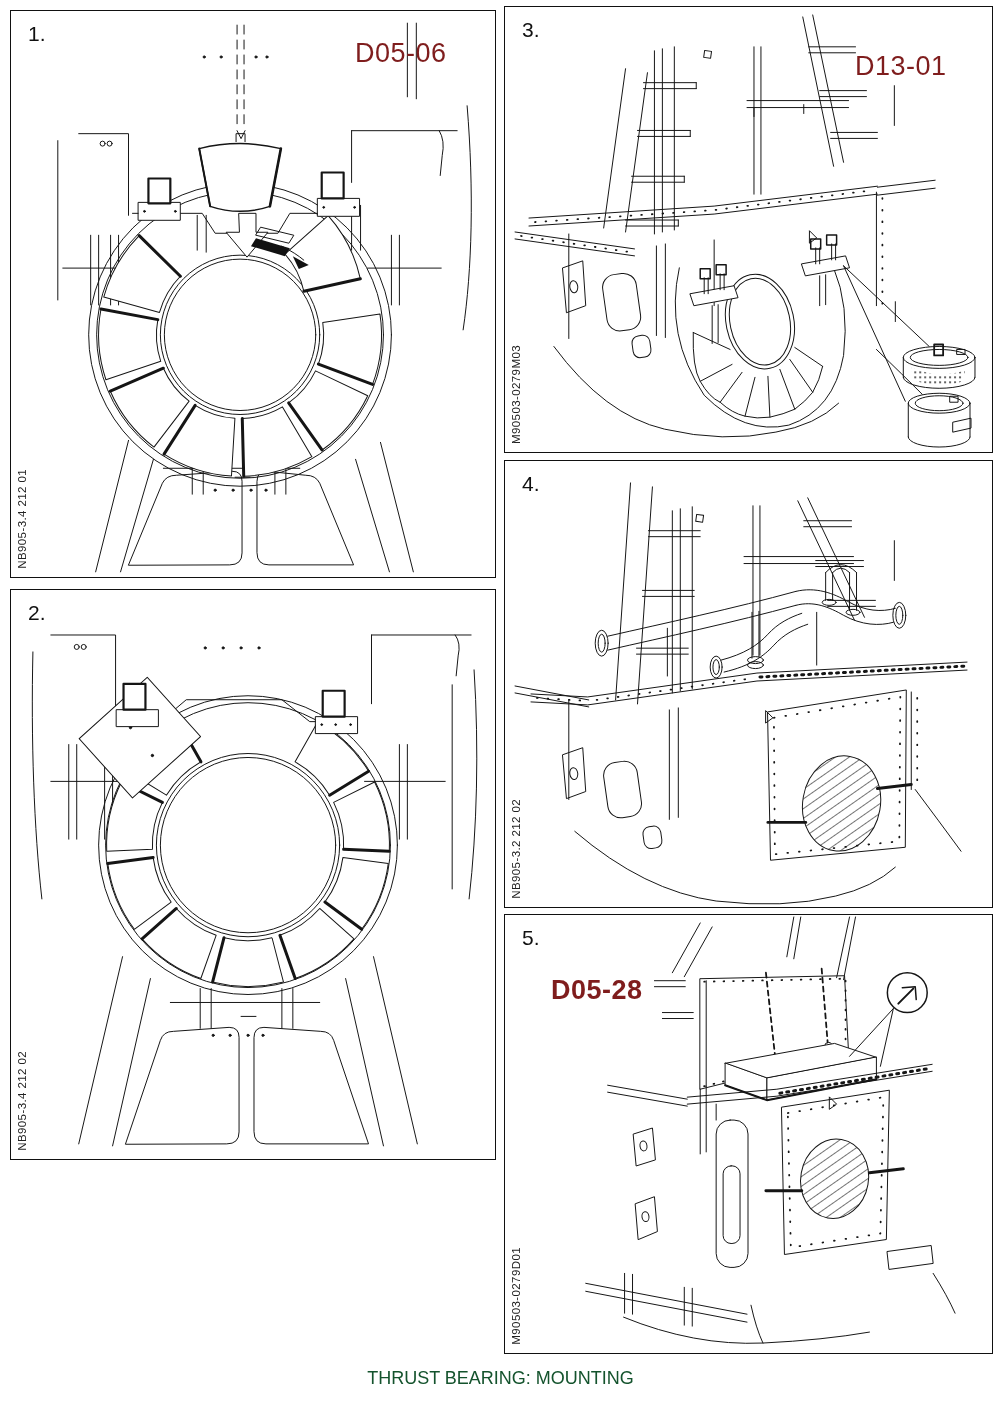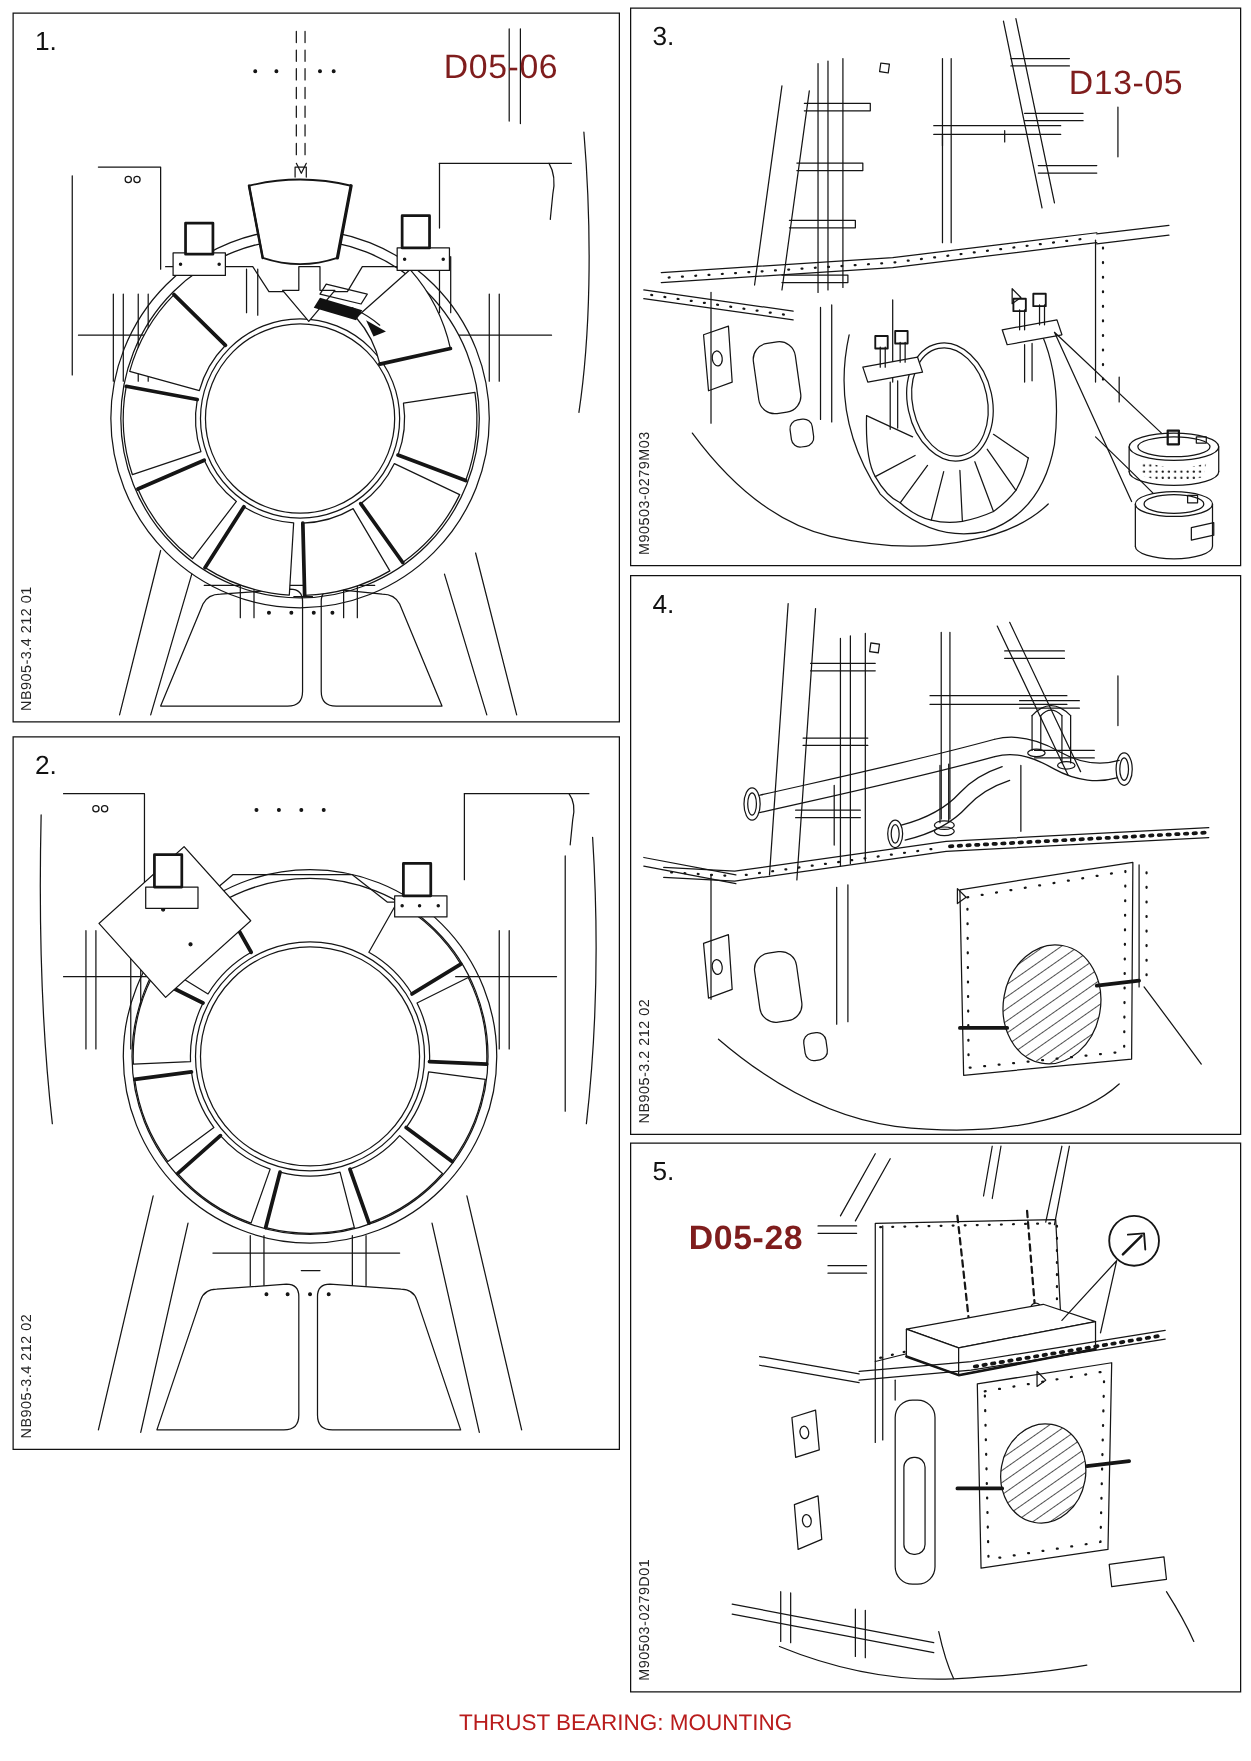--- a/index.html
+++ b/index.html
@@ -8,21 +8,21 @@
   .panel { position:absolute; border:1.6px solid #111; background:#fff; margin:0; box-sizing:border-box; }
   .draw { position:absolute; left:0; top:0; width:100%; height:100%; }
   .num { position:absolute; left:17px; top:11px; font-size:21px; color:#111; z-index:3; }
   .ref { position:absolute; font-size:27px; letter-spacing:0.5px; color:#7f1d1d; z-index:3; }
   .ref-p1 { left:344px; top:27px; }
   .ref-p3 { left:350px; top:44px; }
   .ref-p5 { left:46px; top:60px;font-weight:bold; }
   .code { position:absolute; left:5px; bottom:8px; font-size:11.5px; color:#222;
           writing-mode:vertical-rl; transform:rotate(180deg); letter-spacing:0.4px; z-index:3; }
   .caption { position:absolute; top:1368px; left:0; width:100%; text-align:center;
-             font-size:18px; box-sizing:border-box; color:#b91c1c; }
+             font-size:18px; box-sizing:border-box; color:#14532d; }
 </style>
 </head>
 <body>
 
 <div class="page">
 
   <figure class="panel" style="left:10px;top:10px;width:486px;height:568px">
     <span class="num">1.</span>
     <span class="ref ref-p1">D05-06</span>
     <span class="code">NB905-3.4 212 01</span>
@@ -203,21 +203,21 @@
       </g>
       <circle cx="195" cy="58" r="1.1" fill="#151515"></circle>
         <circle cx="213" cy="58" r="1.1" fill="#151515"></circle>
       <circle cx="231" cy="58" r="1.1" fill="#151515"></circle>
         <circle cx="249" cy="58" r="1.1" fill="#151515"></circle>
     </svg>
   </figure>
 
   <figure class="panel" style="left:504px;top:6px;width:489px;height:447px">
     <span class="num">3.</span>
-    <span class="ref ref-p3">D13-05</span>
+    <span class="ref ref-p3">D13-01</span>
     <span class="code">M90503-0279M03</span>
     <svg class="draw" viewBox="0 0 489 447" fill="none" stroke="#151515" stroke-width="1" stroke-linecap="round" stroke-linejoin="round">
       <defs>
         <pattern id="dotp3" width="5" height="5" patternUnits="userSpaceOnUse">
           <circle cx="2" cy="2" r="0.9" fill="#151515" stroke="none"></circle>
         </pattern>
       </defs>
       <rect x="200" y="44" width="7" height="7" transform="rotate(8 203 47)"></rect>
       <g>
         <path d="M121 62 L99 222 M143 66 L121 226"></path>

